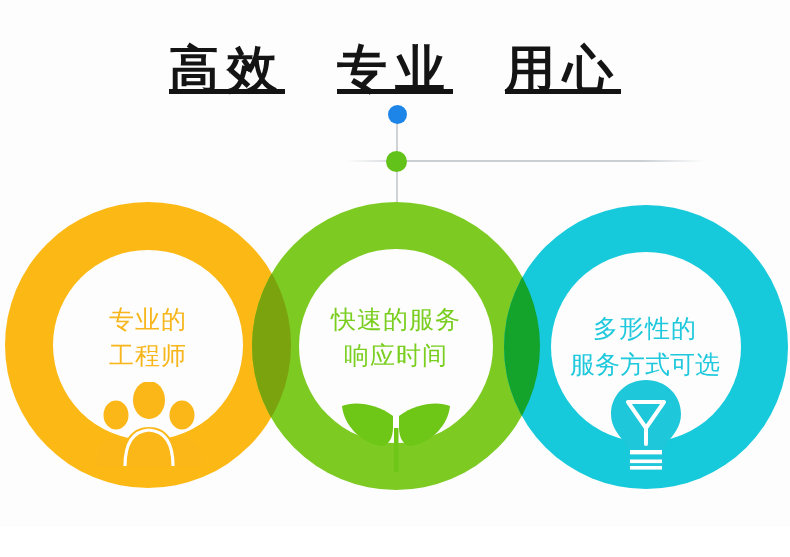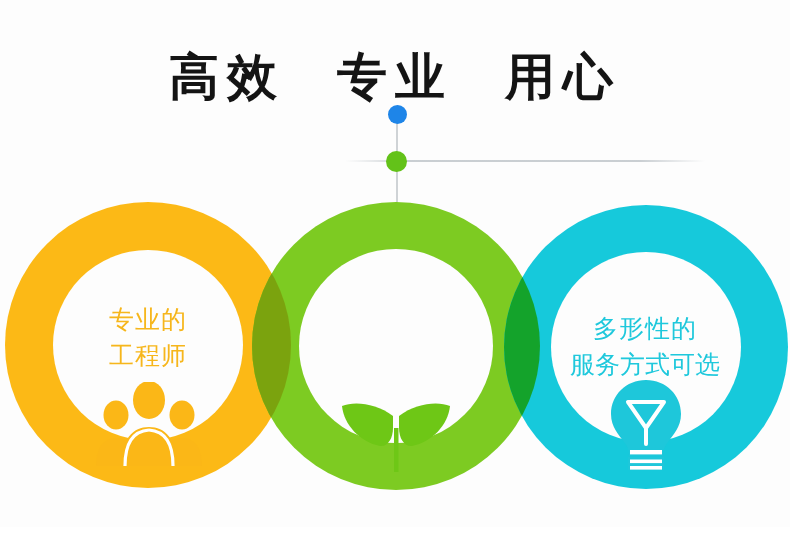--- a/index.html
+++ b/index.html
@@ -40,22 +40,23 @@
     text-align: center;
     color: #141414;
     font-size: 50px;
     font-weight: bold;
     line-height: 56px;
     letter-spacing: 4px;
     white-space: nowrap;
   }
   #headline .word {
     display: inline-block;
-    margin: 16px 26px;
+    margin: 8px 26px;
     letter-spacing: 8px;
+    text-decoration: underline;
   }
 
   
   #connector {
     position: absolute;
     left: 0;
     top: 100px;
     width: 790px;
     height: 110px;
   }
@@ -247,20 +248,24 @@
         <path d="M29 84 C29 57 41 45 57 45 C73 45 85 57 85 84 Z"></path>
       </g>
 
       <g fill="none" stroke="#ffffff" stroke-width="3.2">
         <path d="M33 84 C33 59 43 49 57 48"></path>
         <path d="M81 84 C81 59 71 49 57 48"></path>
       </g>
     </svg>
   </div>
 
+  <div class="circle-text" id="text-2">
+    <span class="l1">快速的服务</span>
+    <span class="l2">响应时间</span>
+  </div>
   <div class="glyph" id="icon-sprout">
     <svg viewBox="0 0 112 92" width="112" height="92" xmlns="http://www.w3.org/2000/svg">
       <g fill="#6ec716">
 
         <path d="M53 36 C36 23 14 21 2 26 C4 45 20 62 40 66 C48 67 53 58 53 48 Z"></path>
 
         <path d="M59 36 C76 23 98 21 110 26 C108 45 92 62 72 66 C64 67 59 58 59 48 Z"></path>
       </g>
 
       <rect x="54" y="48" width="4.5" height="44" fill="#6ec716"></rect>

